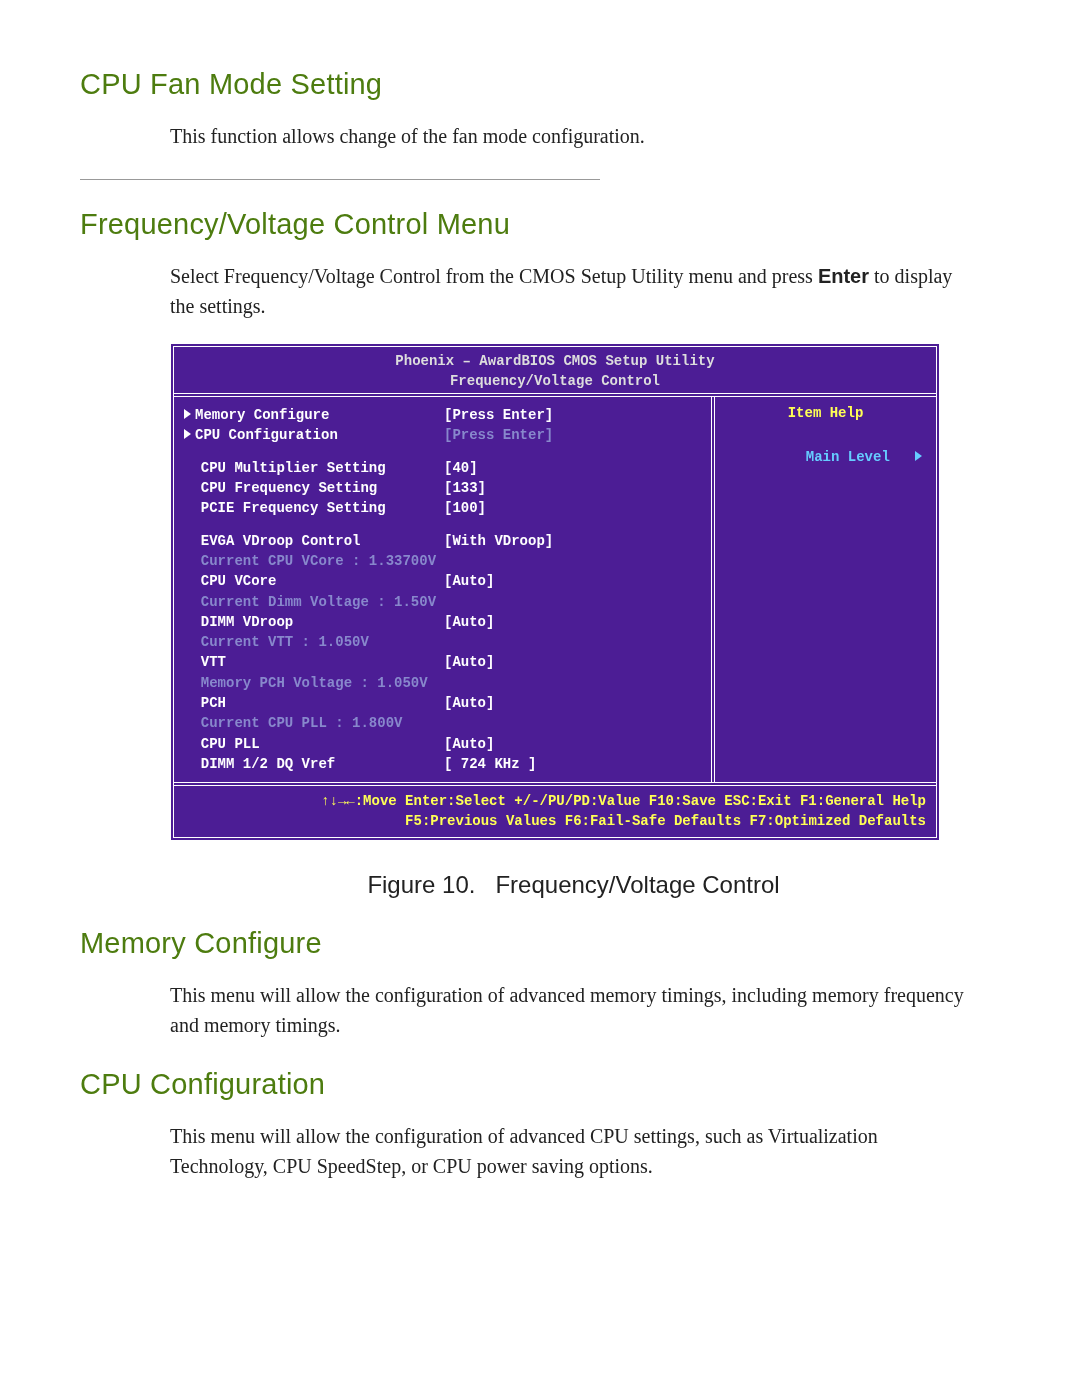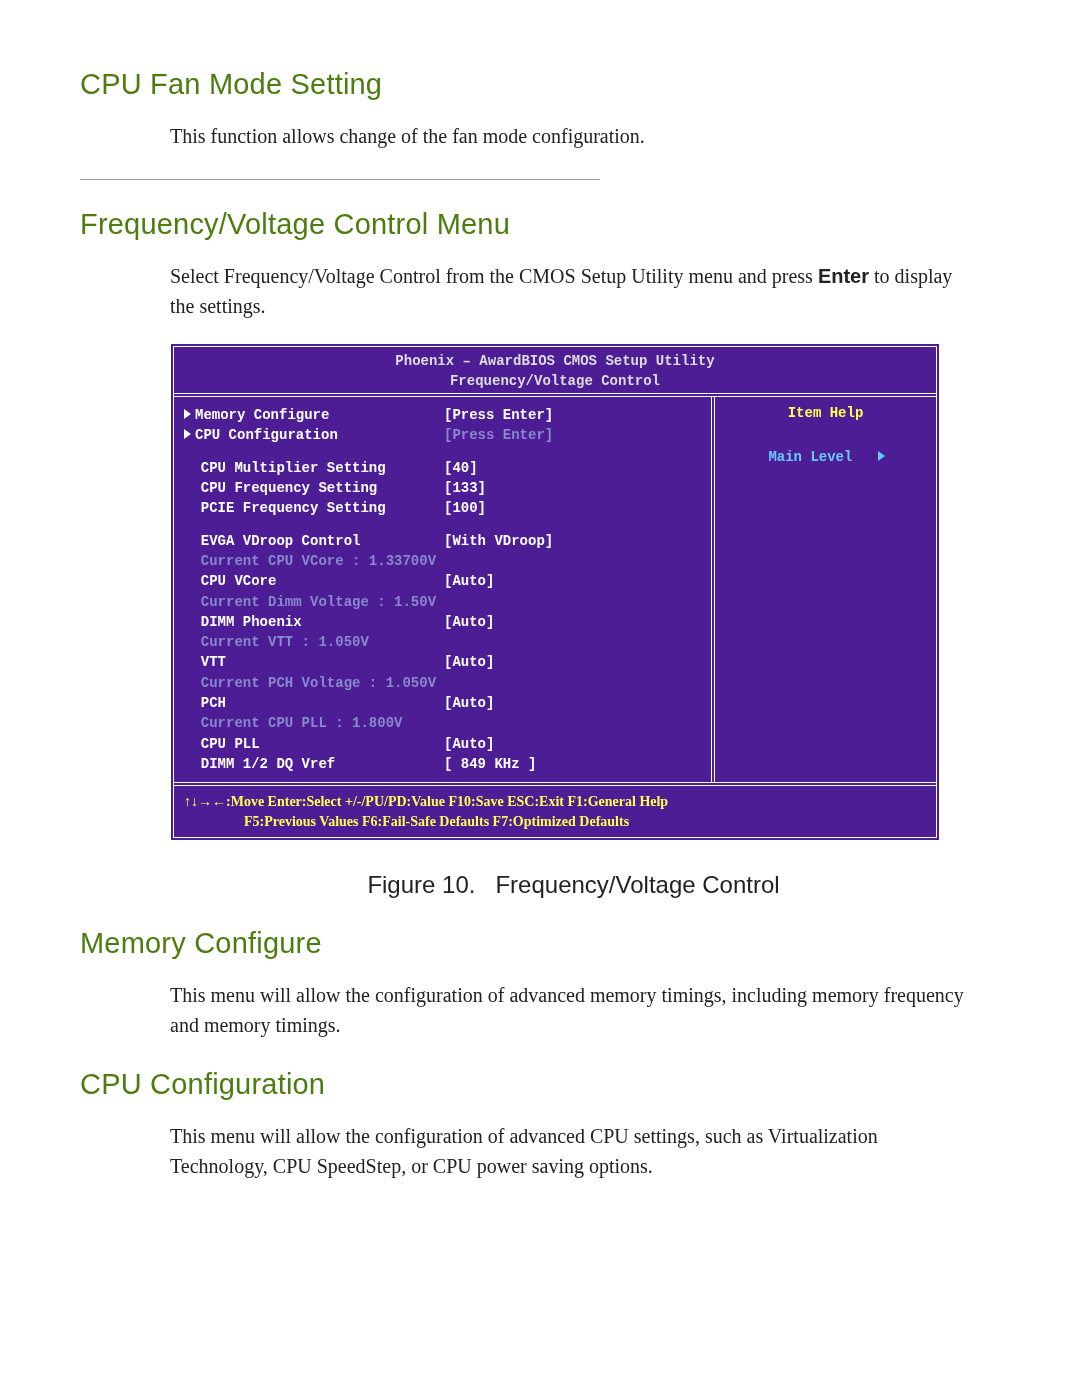--- a/index.html
+++ b/index.html
@@ -78,22 +78,21 @@
   .bios-row { display: flex; }
   .bios-label { flex: 0 0 260px; white-space: pre; }
   .bios-value { flex: 1; white-space: pre; }
   .white { color: #ffffff; }
   .cyan { color: #66ccff; }
   .dim  { color: #8888cc; }
   .footer {
     padding: 6px 10px;
     color: #ffffff;
     line-height: 1.4;
-    text-align: left;
-    font-family: Liberation Serif, serif;
+    text-align: right;
   }
   .fig-caption {
     font-family: Arial, sans-serif;
     font-size: 24px;
     font-weight: 400;
     color: #222;
     margin-left: 67px;
     margin-top: 18px;
     margin-bottom: 6px;
     text-align: center;
@@ -161,55 +160,55 @@
           </div>
           <div class="bios-row">
             <div class="bios-label white">  CPU VCore</div>
             <div class="bios-value white">[Auto]</div>
           </div>
           <div class="bios-row">
             <div class="bios-label dim">  Current Dimm Voltage : 1.50V</div>
             <div class="bios-value dim"></div>
           </div>
           <div class="bios-row">
-            <div class="bios-label white">  DIMM Phoenix</div>
+            <div class="bios-label white">  DIMM VDroop</div>
             <div class="bios-value white">[Auto]</div>
           </div>
           <div class="bios-row">
             <div class="bios-label dim">  Current VTT : 1.050V</div>
             <div class="bios-value dim"></div>
           </div>
           <div class="bios-row">
             <div class="bios-label white">  VTT</div>
             <div class="bios-value white">[Auto]</div>
           </div>
           <div class="bios-row">
-            <div class="bios-label dim">  Current PCH Voltage : 1.050V</div>
+            <div class="bios-label dim">  Memory PCH Voltage : 1.050V</div>
             <div class="bios-value dim"></div>
           </div>
           <div class="bios-row">
             <div class="bios-label white">  PCH</div>
             <div class="bios-value white">[Auto]</div>
           </div>
           <div class="bios-row">
             <div class="bios-label dim">  Current CPU PLL : 1.800V</div>
             <div class="bios-value dim"></div>
           </div>
           <div class="bios-row">
             <div class="bios-label white">  CPU PLL</div>
             <div class="bios-value white">[Auto]</div>
           </div>
           <div class="bios-row">
             <div class="bios-label white">  DIMM 1/2 DQ Vref</div>
-            <div class="bios-value white">[ 849 KHz ]</div>
+            <div class="bios-value white">[ 724 KHz ]</div>
           </div>
         </div>
       <div class="bios-right">
         <div style="margin-bottom:28px;">Item Help</div>
-        <div class="cyan" style="text-align:center;padding-left:6px;">
+        <div class="cyan" style="text-align:right;padding-left:6px;">
           <span>Main Level</span>&nbsp;&nbsp;&nbsp;<span class="tri"></span>
         </div>
       </div>
     </div>
     <div class="footer">
       <div style="color:#ffff55;">↑↓→←:Move  Enter:Select  +/-/PU/PD:Value  F10:Save  ESC:Exit  F1:General Help</div>
       <div style="color:#ffff55;padding-left:60px;">F5:Previous Values   F6:Fail-Safe Defaults  F7:Optimized Defaults</div>
     </div>
   </div>
 </div>

